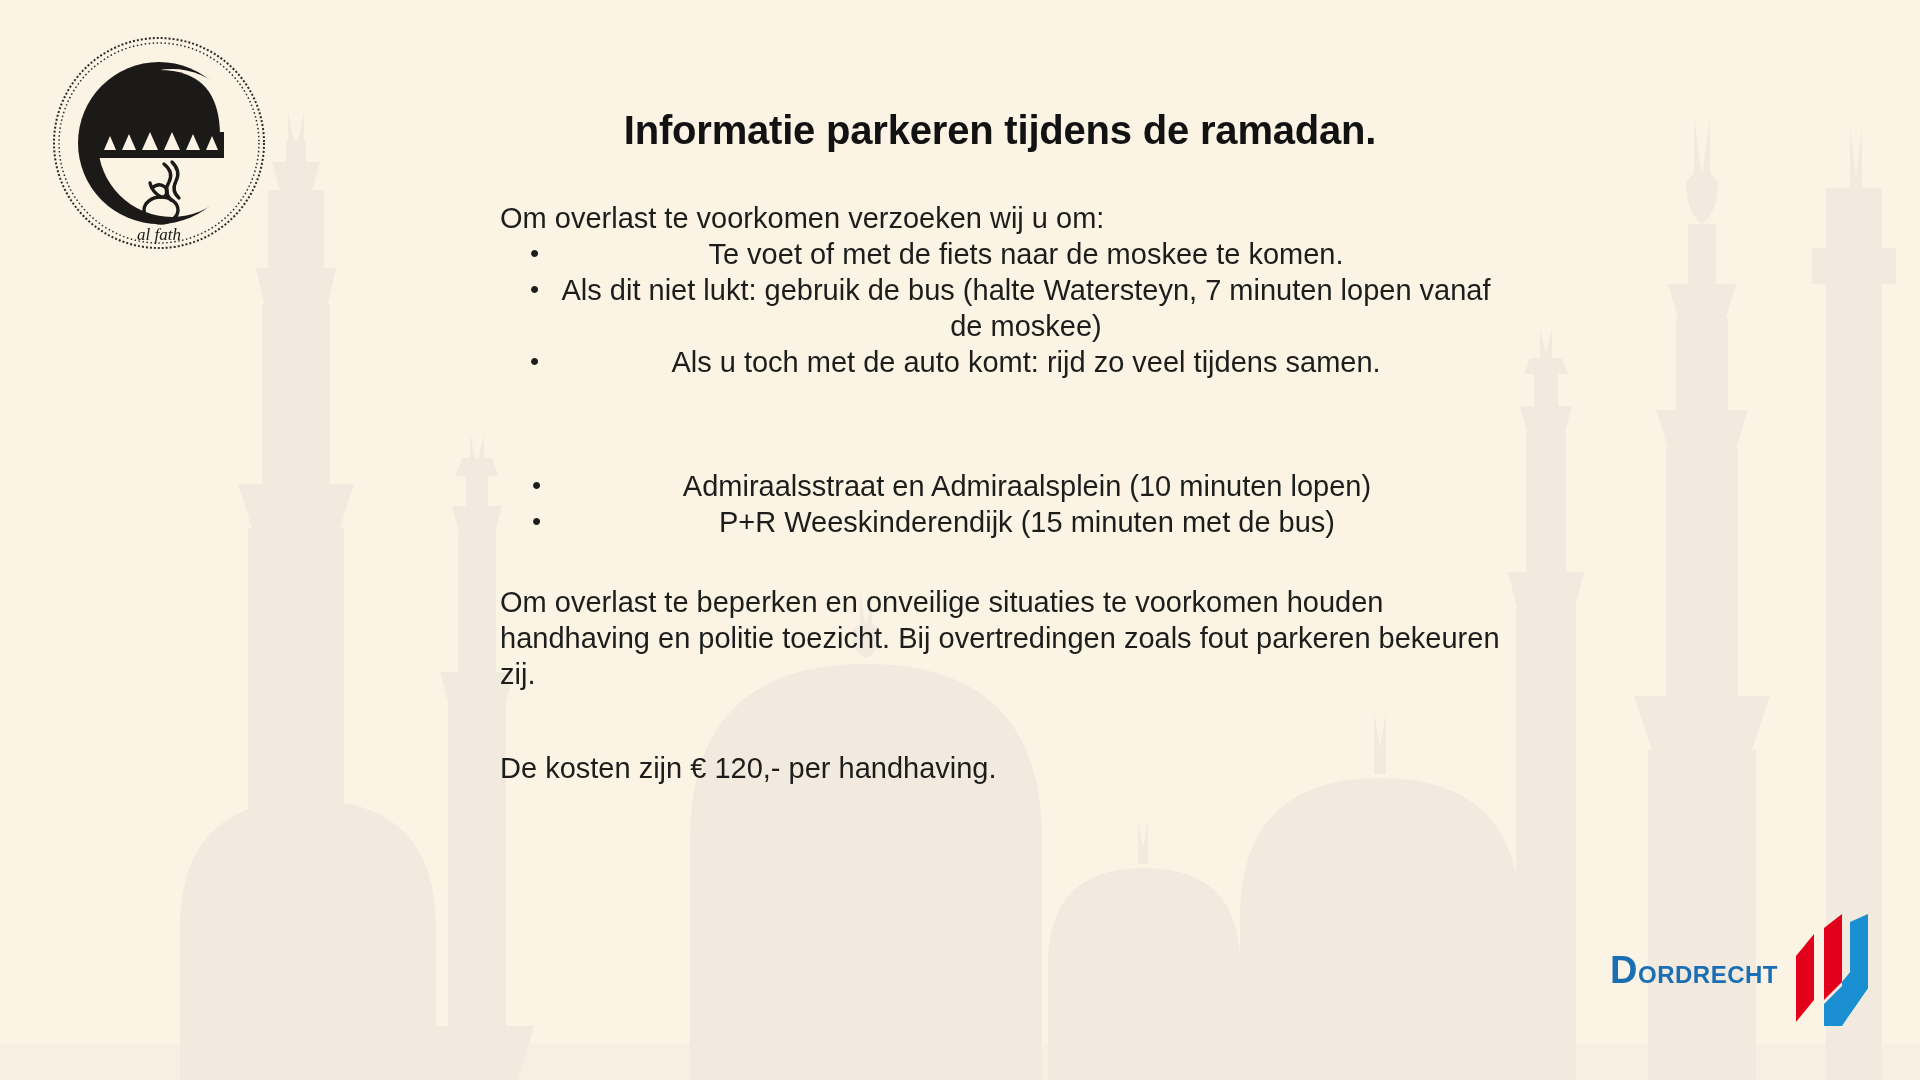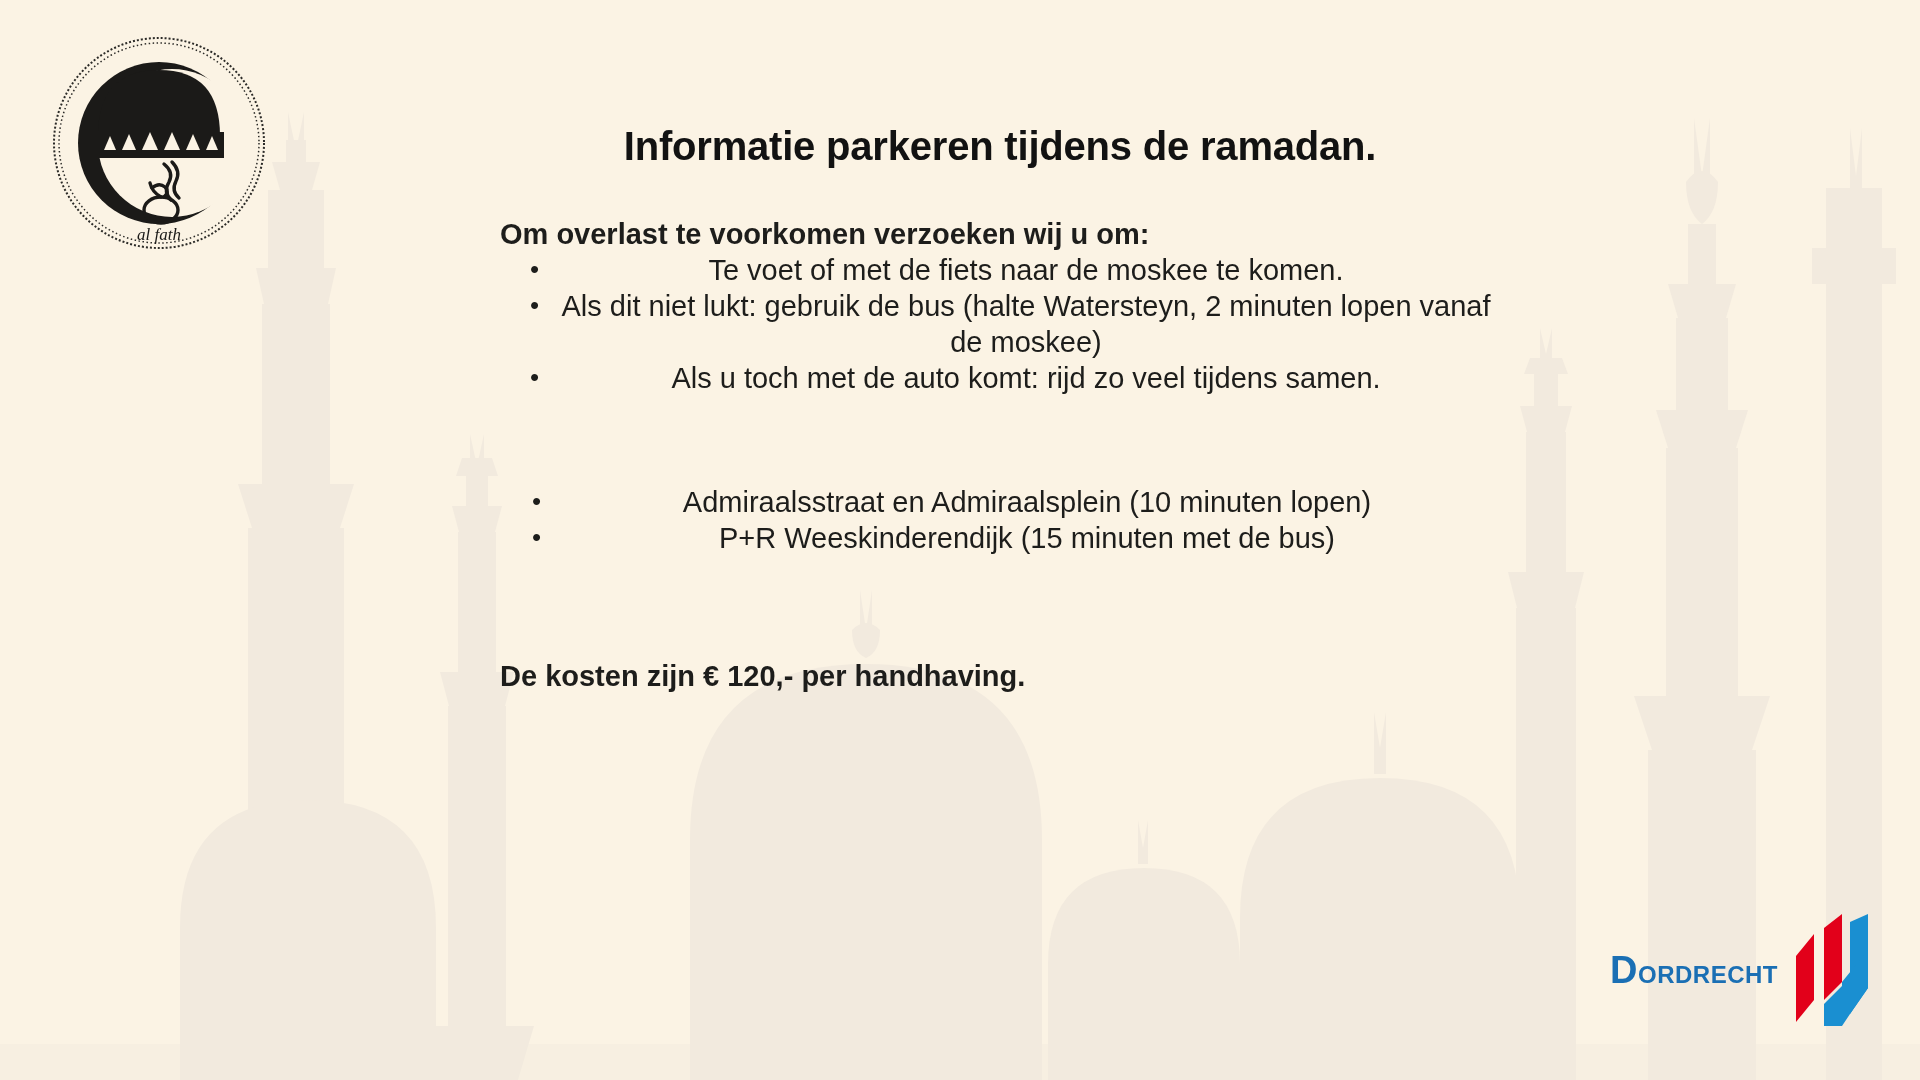--- a/index.html
+++ b/index.html
@@ -33,39 +33,39 @@
     top: 32px;
     width: 222px;
     height: 222px;
     z-index: 3;
   }
 
   
   #content {
     position: absolute;
     left: 500px;
-    top: 124px;
+    top: 108px;
     width: 1000px;
     z-index: 2;
   }
 
   #page-title {
     font-size: 40px;
     font-weight: bold;
     color: #121212;
     text-align: center;
     letter-spacing: -0.2px;
     margin-bottom: 48px;
   }
 
   .body-text {
     font-size: 29px;
     line-height: 1.24;
     color: #1d1d1b;
-    font-weight: 700;
+    font-weight: 400;
   }
 
   .para {
     margin-bottom: 0;
   }
 
   ul.bullets {
     list-style: none;
     margin: 0;
     padding: 0;
@@ -241,36 +241,37 @@
 </svg>
 
 <div id="content">
 
   <h1 id="page-title">Informatie parkeren tijdens de ramadan.</h1>
 
   <div class="body-text para">Om overlast te voorkomen verzoeken wij u om:</div>
 
   <ul class="bullets">
     <li>Te voet of met de fiets naar de moskee te komen.</li>
-    <li>Als dit niet lukt: gebruik de bus (halte Watersteyn, 2 minuten lopen vanaf de moskee)</li>
+    <li>Als dit niet lukt: gebruik de bus (halte Watersteyn, 7 minuten lopen vanaf de moskee)</li>
     <li>Als u toch met de auto komt: rijd zo veel tijdens samen.</li>
   </ul>
 
   <div class="gap-md"></div>
 
 
   <div class="gap-md"></div>
 
   <ul class="bullets wide">
     <li>Admiraalsstraat en Admiraalsplein (10 minuten lopen)</li>
     <li>P+R Weeskinderendijk (15 minuten met de bus)</li>
   </ul>
 
   <div class="gap-md"></div>
 
+  <div class="body-text para">Om overlast te beperken en onveilige situaties te voorkomen houden handhaving en politie toezicht. Bij overtredingen zoals fout parkeren bekeuren zij.</div>
 
   <div class="gap-lg"></div>
 
   <div class="body-text para">De kosten zijn € 120,- per handhaving.</div>
 </div>
 
 <div id="dordrecht-logo">
   <div id="dordrecht-wordmark">
     <span class="cap">D</span>
     <span class="sc">ORDRECHT</span>

